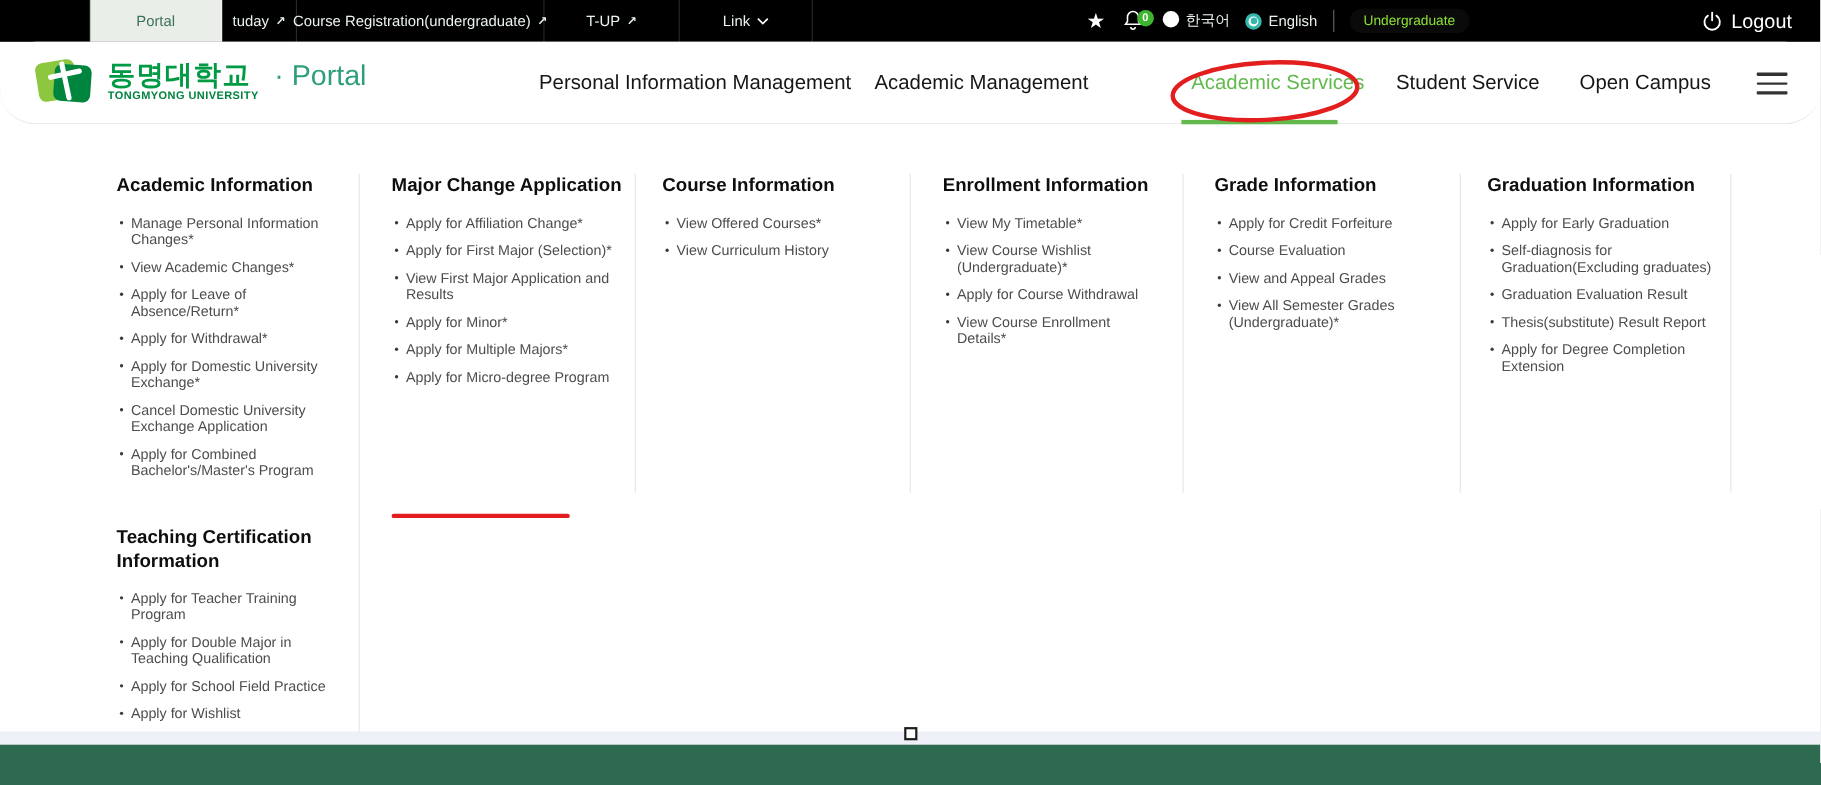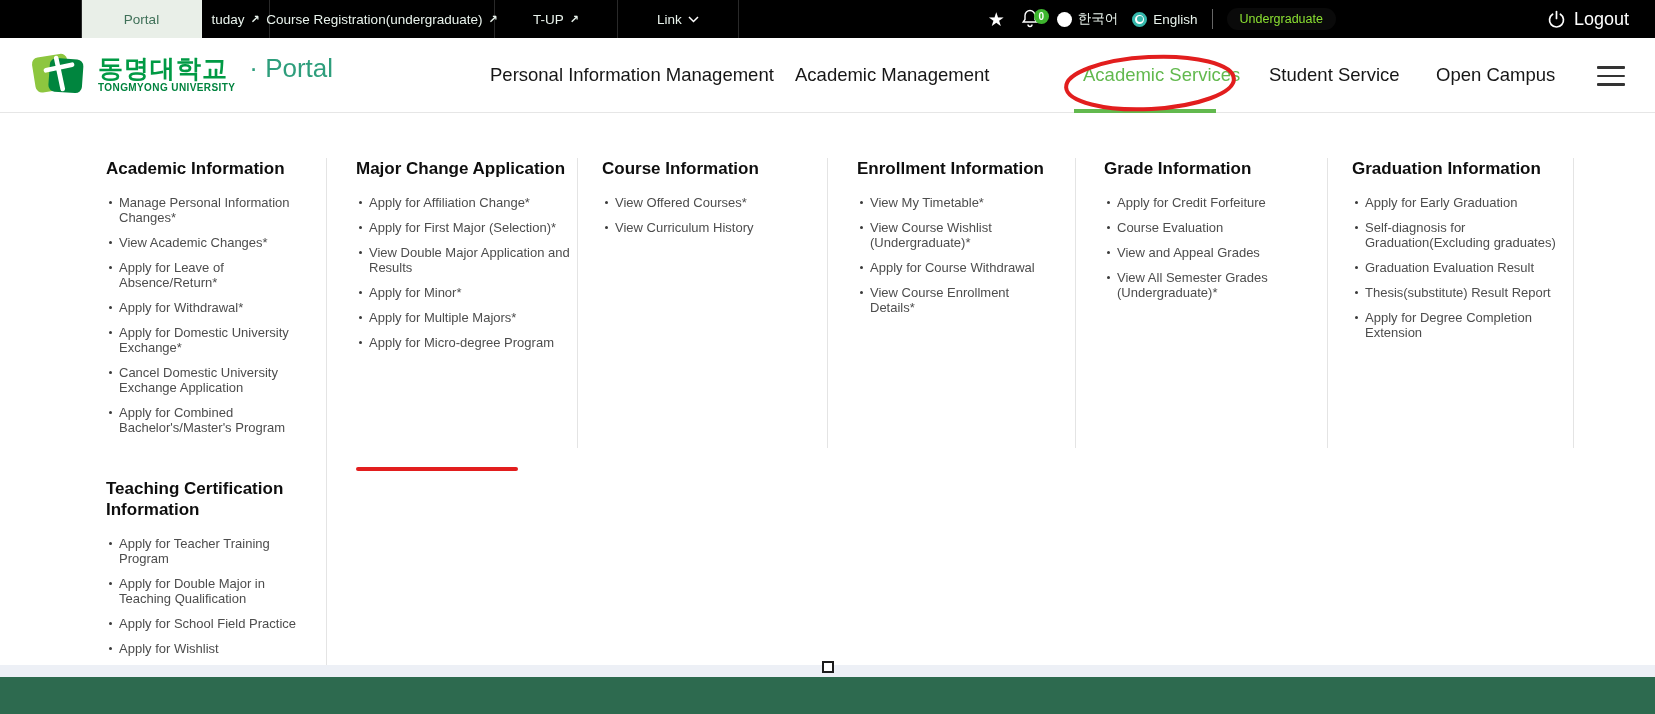--- a/index.html
+++ b/index.html
@@ -15,34 +15,34 @@
   .t0{width:119px}.t1{width:67px}.t2{width:224px}.t3{width:122px}.t4{width:120px}
   .tab.active{background:#e9efe8;color:#3f7058;}
   .ext{font-size:11px;font-weight:bold;}
   .topbar-right{position:absolute;right:0;top:0;height:38px;display:flex;align-items:center;
                 gap:14px;padding-right:26px;}
   .star{font-size:19px;color:#fff;line-height:1;margin-right:2px;cursor:pointer;}
   .bell{position:relative;width:22px;height:22px;cursor:pointer;}
   .bell .badge{position:absolute;right:-6px;top:1px;width:15px;height:15px;border-radius:50%;
                background:#3eb52e;color:#fff;font-size:10px;font-weight:bold;display:flex;
                align-items:center;justify-content:center;}
-  .lang{display:flex;align-items:center;gap:6px;cursor:pointer;}
+  .lang{display:flex;gap:6px;cursor:pointer;}
   .radio{width:15px;height:15px;border-radius:50%;background:#fff;display:inline-block;box-sizing:border-box;}
   .radio.sel{border:3px solid #35b8ac;background:#fff;position:relative;}
   .radio.sel:after{content:"";position:absolute;left:1.5px;top:1.5px;width:6px;height:6px;
                    border-radius:50%;background:#35b8ac;}
   .vdiv{width:1px;height:20px;background:rgba(255,255,255,.4);}
   .pill{height:22px;line-height:22px;padding:0 13px;border-radius:11px;background:#0a0a0a;
         color:#8be032;font-size:12.5px;white-space:nowrap;}
   .redact{width:183px;height:22px;border-radius:12px;background:#000;}
   .logout{display:flex;align-items:center;gap:8px;cursor:pointer;font-size:18px;color:#fff;}
 
   
   .header{position:absolute;left:0;top:38px;width:1655px;height:75px;background:#fff;
-          border-bottom:1px solid #e6e6e6;box-sizing:border-box;}
+          border-bottom:1px solid #e6e6e6;box-sizing:border-box;border-radius:32px;}
   .logo{position:absolute;left:30px;top:8px;display:flex;align-items:center;cursor:pointer;}
   .logo-text{margin-left:10px;}
   .uni-ko{font-size:25px;font-weight:bold;color:#009a44;letter-spacing:1px;line-height:1.1;}
   .uni-en{font-size:10px;font-weight:bold;color:#00833e;letter-spacing:.4px;}
   .portal-word{margin-left:14px;font-size:26px;color:#2e9e7c;align-self:center;padding-bottom:12px;}
   .nav-item{position:absolute;top:0;height:74px;line-height:74px;font-size:18.5px;color:#161616;
             cursor:pointer;white-space:nowrap;}
   .n0{left:490px}.n1{left:795px}.n2{left:1083px;color:#62b94e;}.n3{left:1269px}.n4{left:1436px}
   .hamburger{position:absolute;left:1597px;top:28px;width:28px;cursor:pointer;}
   .hamburger i{display:block;height:2.5px;background:#333;margin-bottom:6px;border-radius:1px;}
@@ -181,21 +181,21 @@
           <li>Apply for Domestic University Exchange*</li>
           <li>Cancel Domestic University Exchange Application</li>
           <li>Apply for Combined Bachelor's/Master's Program</li>
         </ul>
     </div>
     <div class="col c1">
       <h3>Major Change Application</h3>
       <ul>
           <li>Apply for Affiliation Change*</li>
           <li>Apply for First Major (Selection)*</li>
-          <li>View Double Major Application and Results</li>
+          <li>View First Major Application and Results</li>
           <li>Apply for Minor*</li>
           <li>Apply for Multiple Majors*</li>
           <li>Apply for Micro-degree Program</li>
         </ul>
     </div>
     <div class="col c2">
       <h3>Course Information</h3>
       <ul>
           <li>View Offered Courses*</li>
           <li>View Curriculum History</li>

